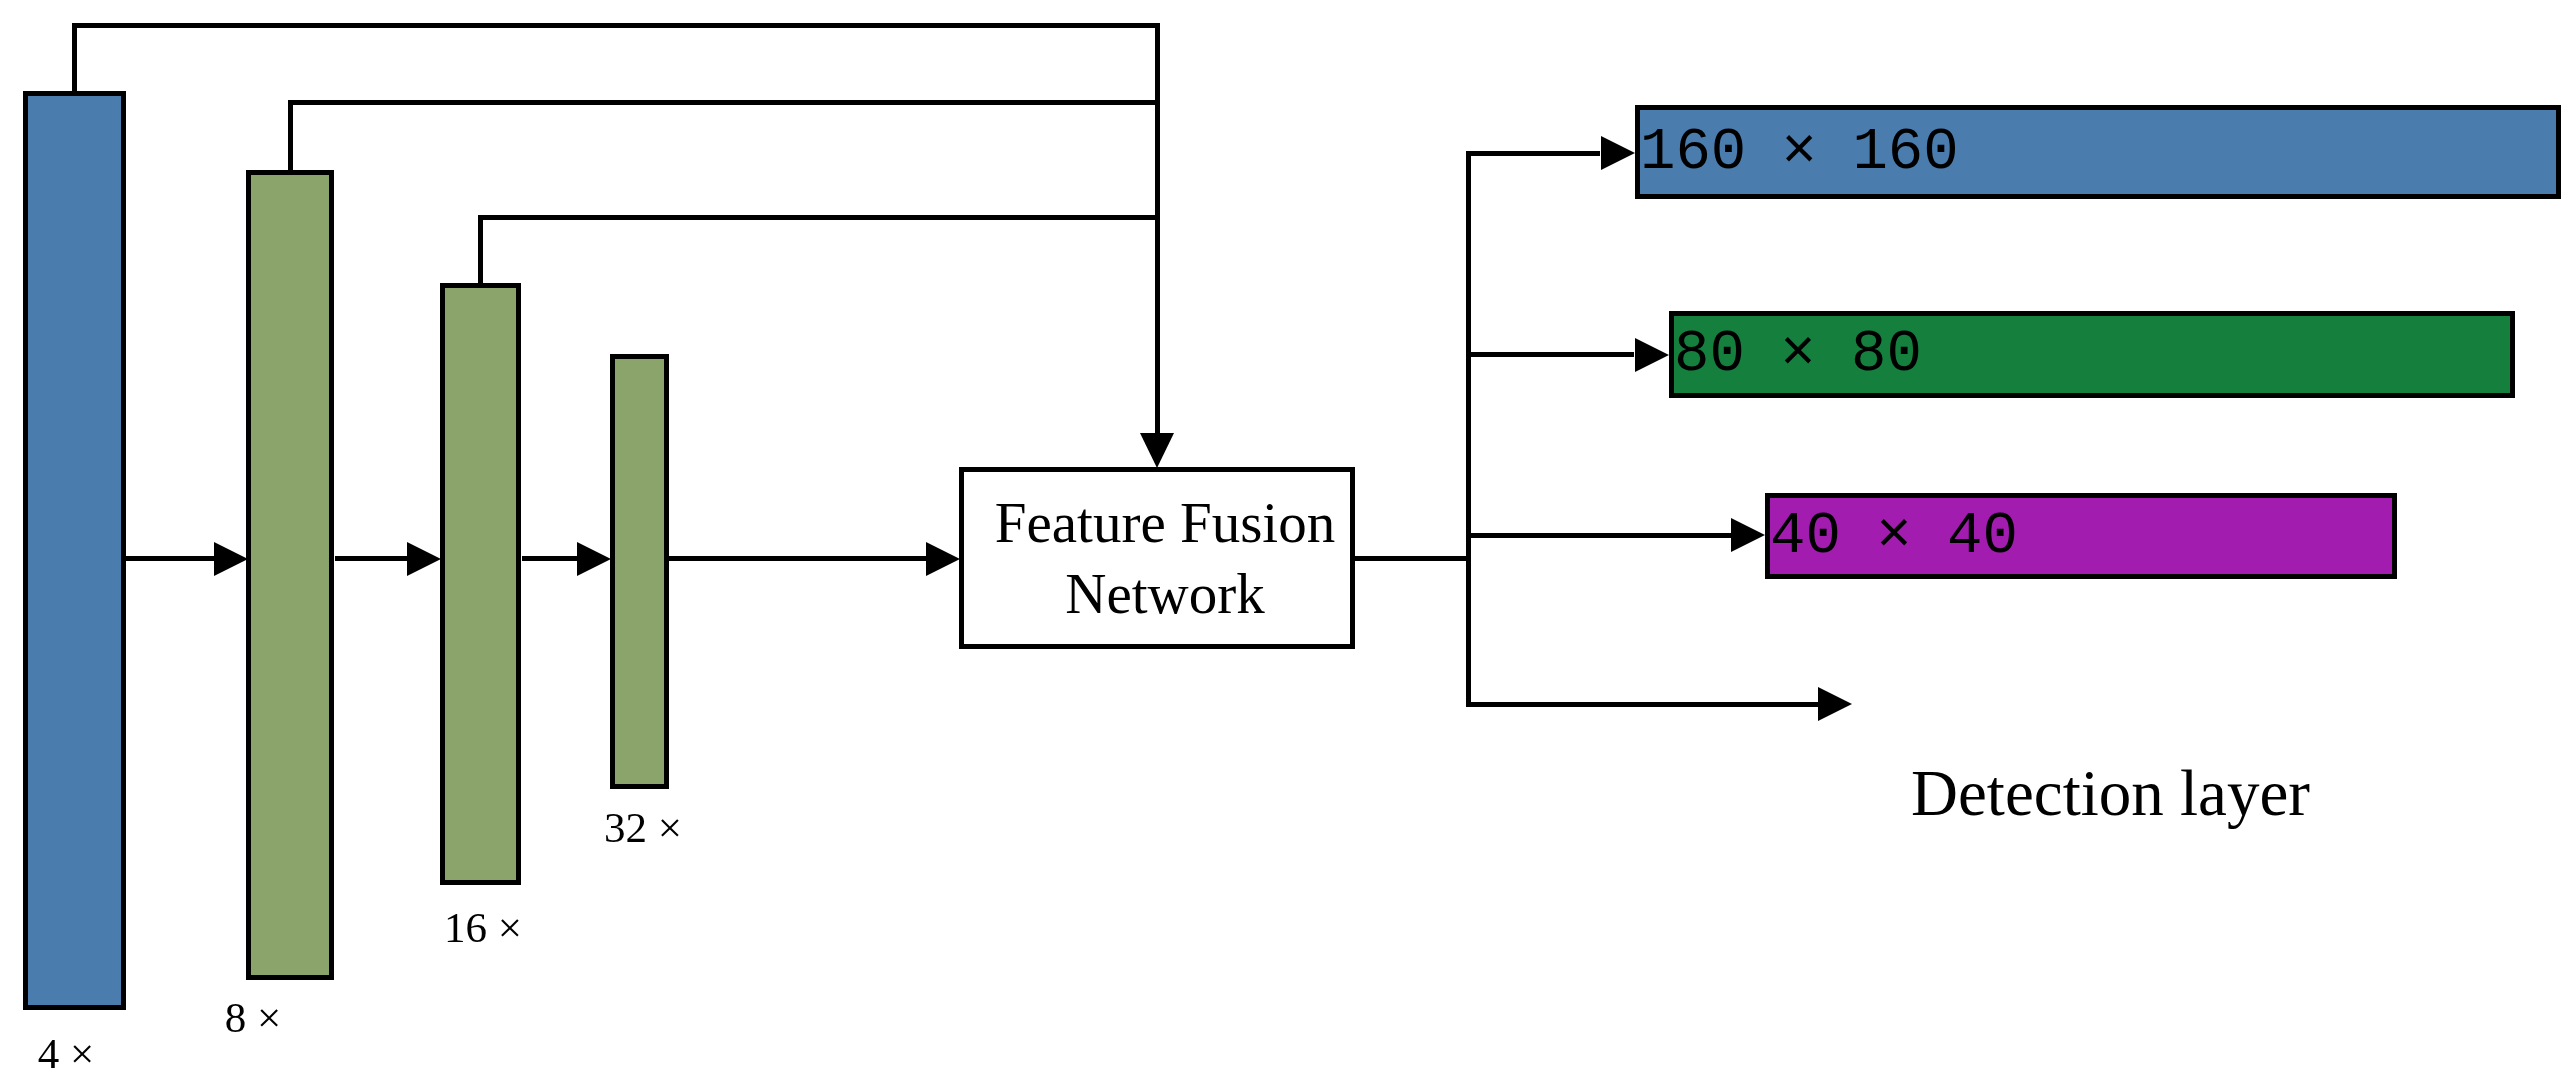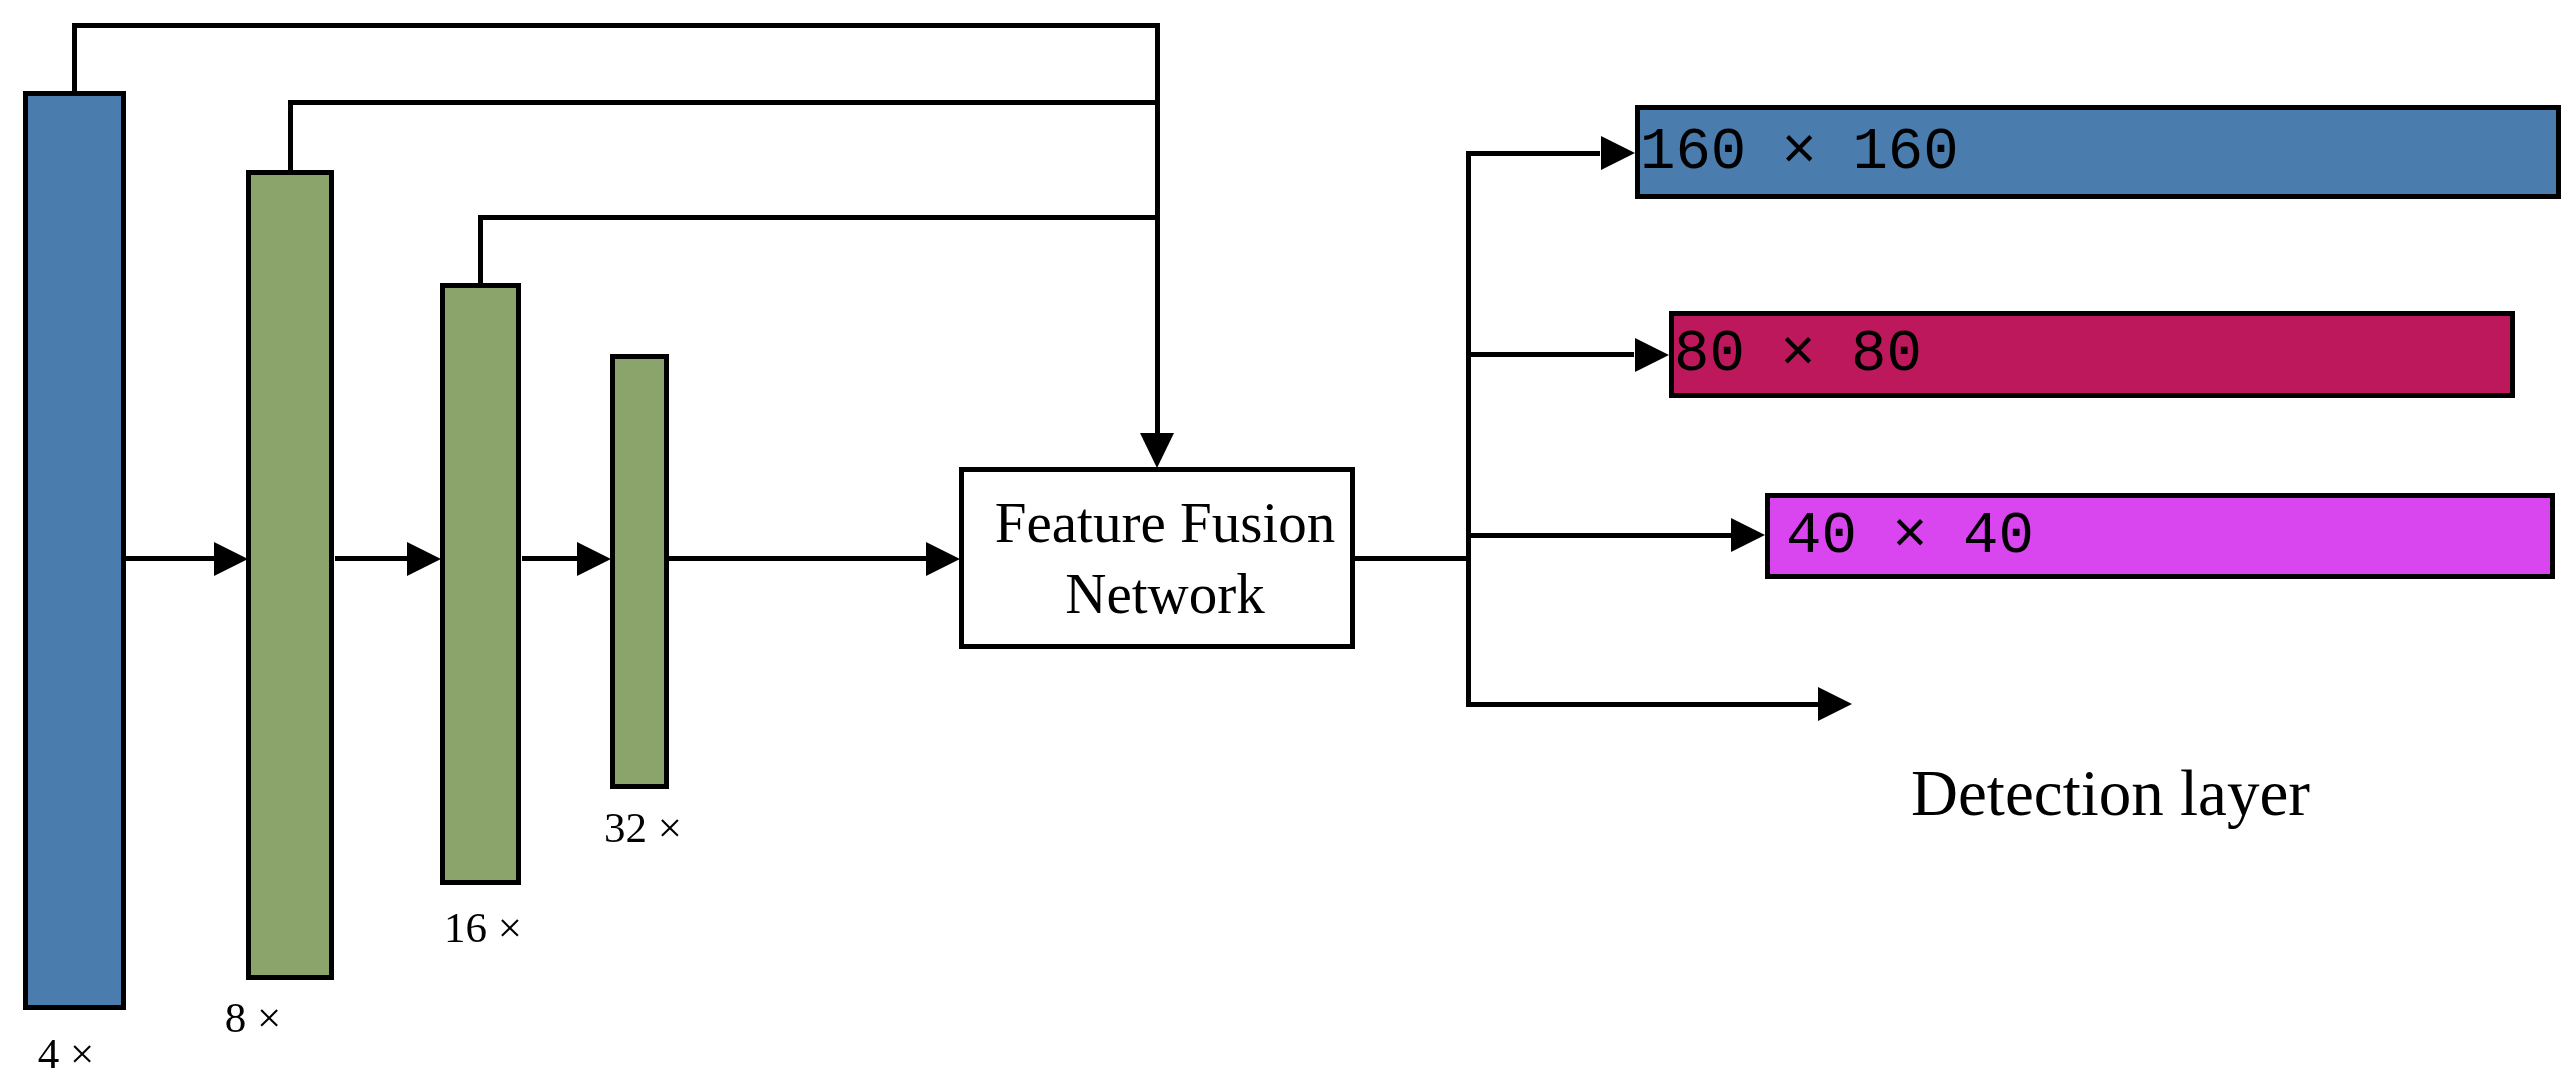--- a/index.html
+++ b/index.html
@@ -130,23 +130,23 @@
 
   <div class="hline" style="left:1466px; top:533px; width:265px; height:5px;"></div>
   <div class="arrow-r" style="left:1731px; top:518px;"></div>
 
   <div class="hline" style="left:1466px; top:702px; width:352px; height:5px;"></div>
   <div class="arrow-r" style="left:1818px; top:687px;"></div>
 
   <div class="outbar" style="left: 1635px; top: 105px; width: 926px; height: 94px; background-color: rgb(74, 124, 173);">
     <span>160 × 160</span>
   </div>
-  <div class="outbar" style="left: 1669px; top: 311px; width: 846px; height: 87px; background-color: #be185d;">
+  <div class="outbar" style="left: 1669px; top: 311px; width: 846px; height: 87px; background-color: #15803d;">
     <span>80 × 80</span>
   </div>
-  <div class="outbar" style="left: 1765px; top: 493px; width: 790px; height: 86px; background-color: #d946ef; padding-left: 16px;">
+  <div class="outbar" style="left: 1765px; top: 493px; width: 632px; height: 86px; background-color: #a21caf;">
     <span>40 × 40</span>
   </div>
 
   <div class="caption">Detection layer</div>
 
 </div>
 
 
 </body></html>

